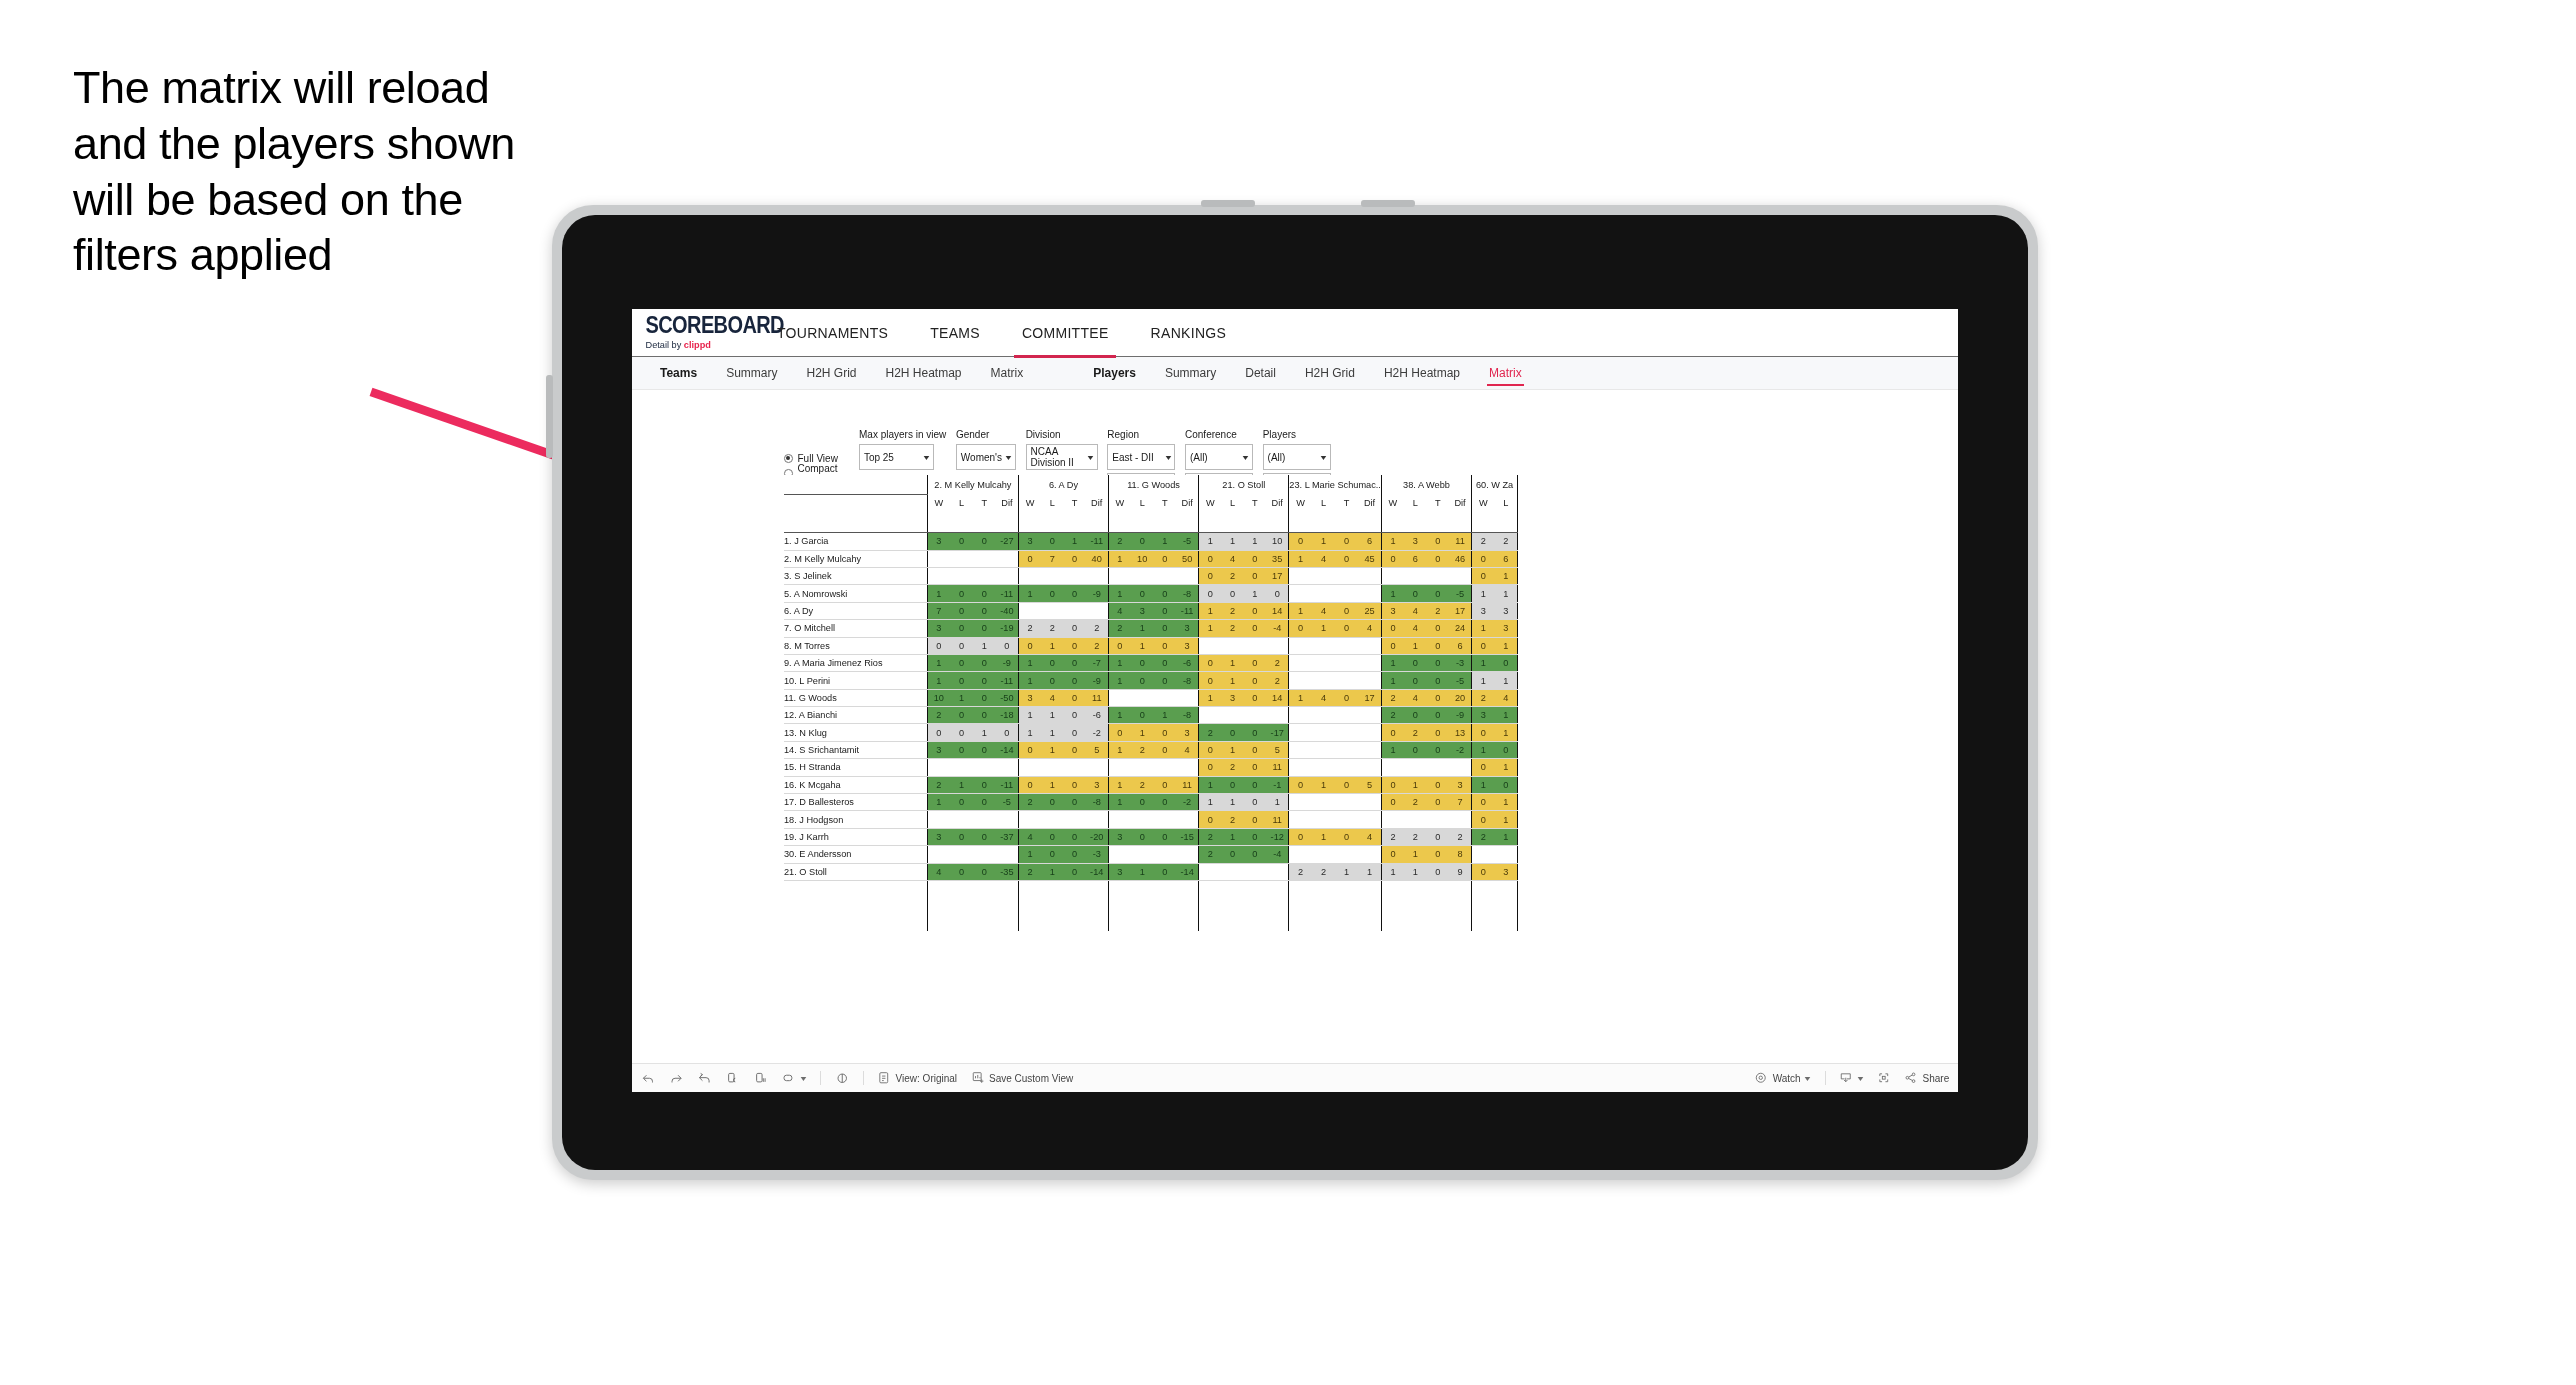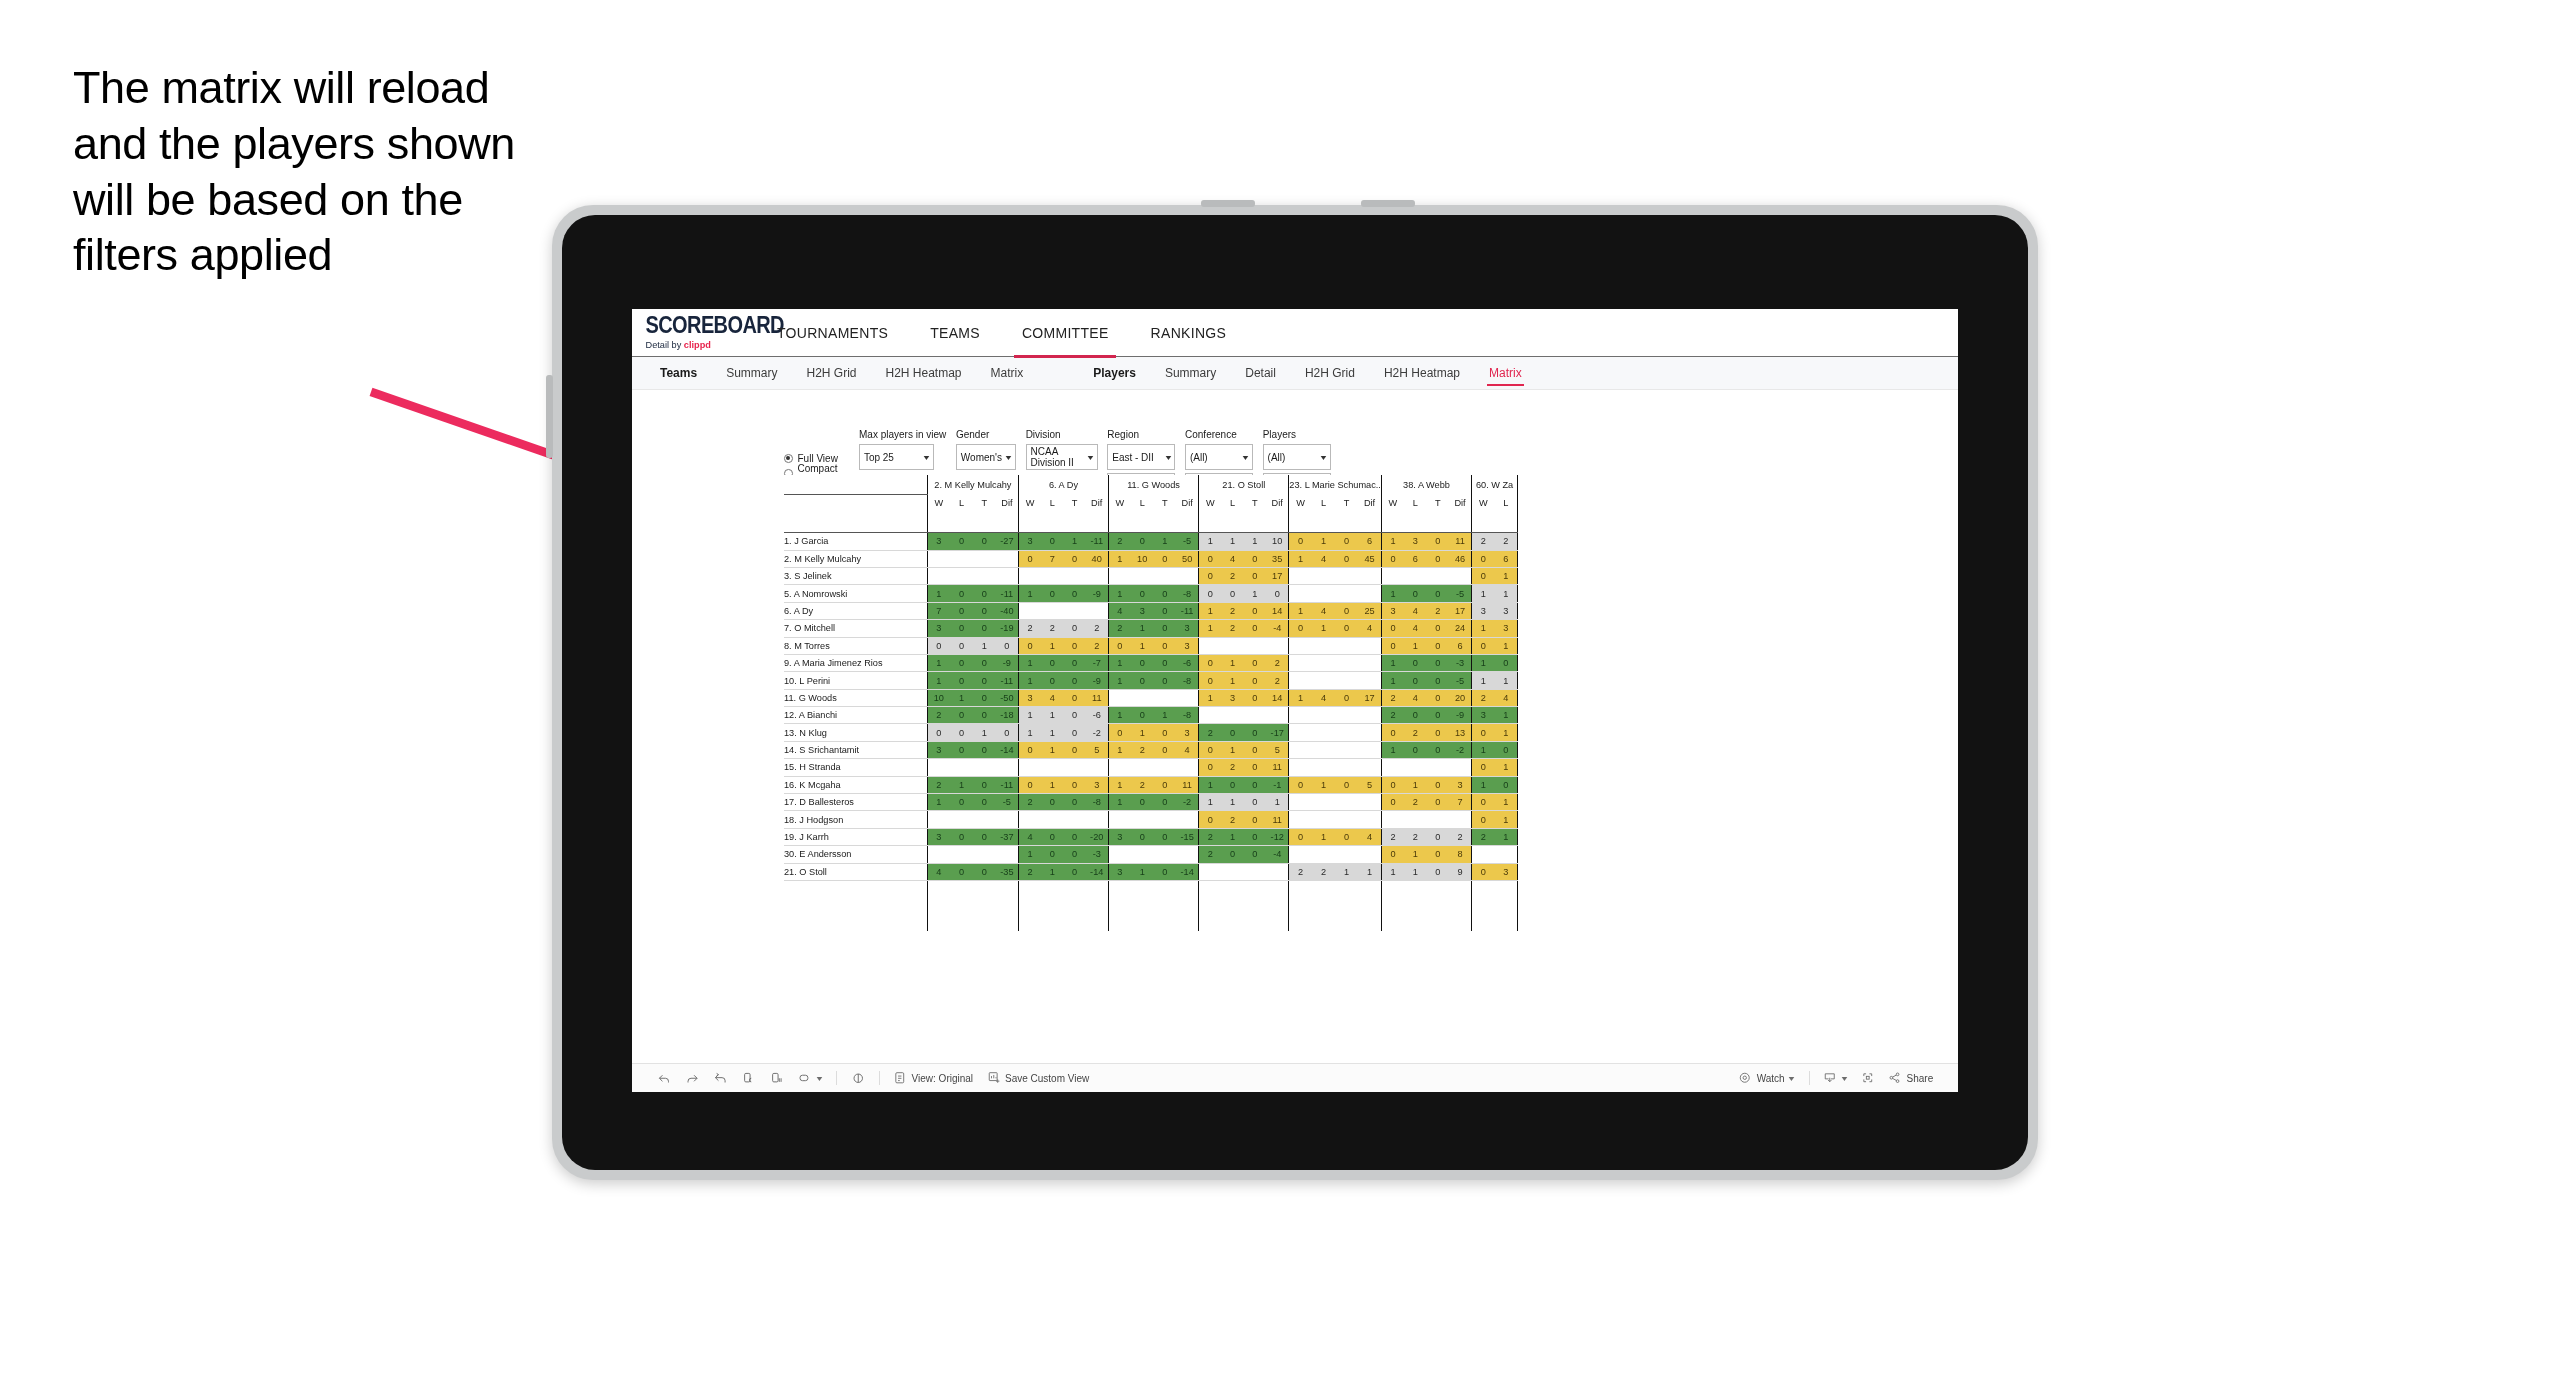--- a/index.html
+++ b/index.html
@@ -147,21 +147,21 @@
   #scrollbar {
     position:absolute; left: 145px; top: 666px; width: 367px; height: 8.7px;
     background:#f0f0f0;
   }
   #scrollthumb { width: 246px; height: 8.7px; background:#dcdcdc; }
 
   
   #bottombar {
     position:absolute; left:0; bottom:0; height: 29px; width: 100%;
     background:#fbfbfb; border-top:1px solid #e2e2e2;
-    display:flex; align-items:center; padding: 0 18px; gap: 0;
+    display:flex; align-items:center; padding: 0 2px; gap: 0;
   }
   .bi { display:flex; align-items:center; color:#6d6d6d; height:29px; padding: 0 6.8px; cursor:pointer; }
   .bi svg { display:block; }
   .bi .blabel { font-size: 10px; color:#454545; margin-left: 4.8px; white-space:nowrap; }
   .bsep { width:1px; height: 14.5px; background:#dcdcdc; margin: 0 6.8px; }
   .caret { font-size: 6.8px; margin-left: 3.9px; color:#6d6d6d; transform: scaleX(1.4); }
   .bspace { flex: 1; }
 </style>
 </head>
 <body>

